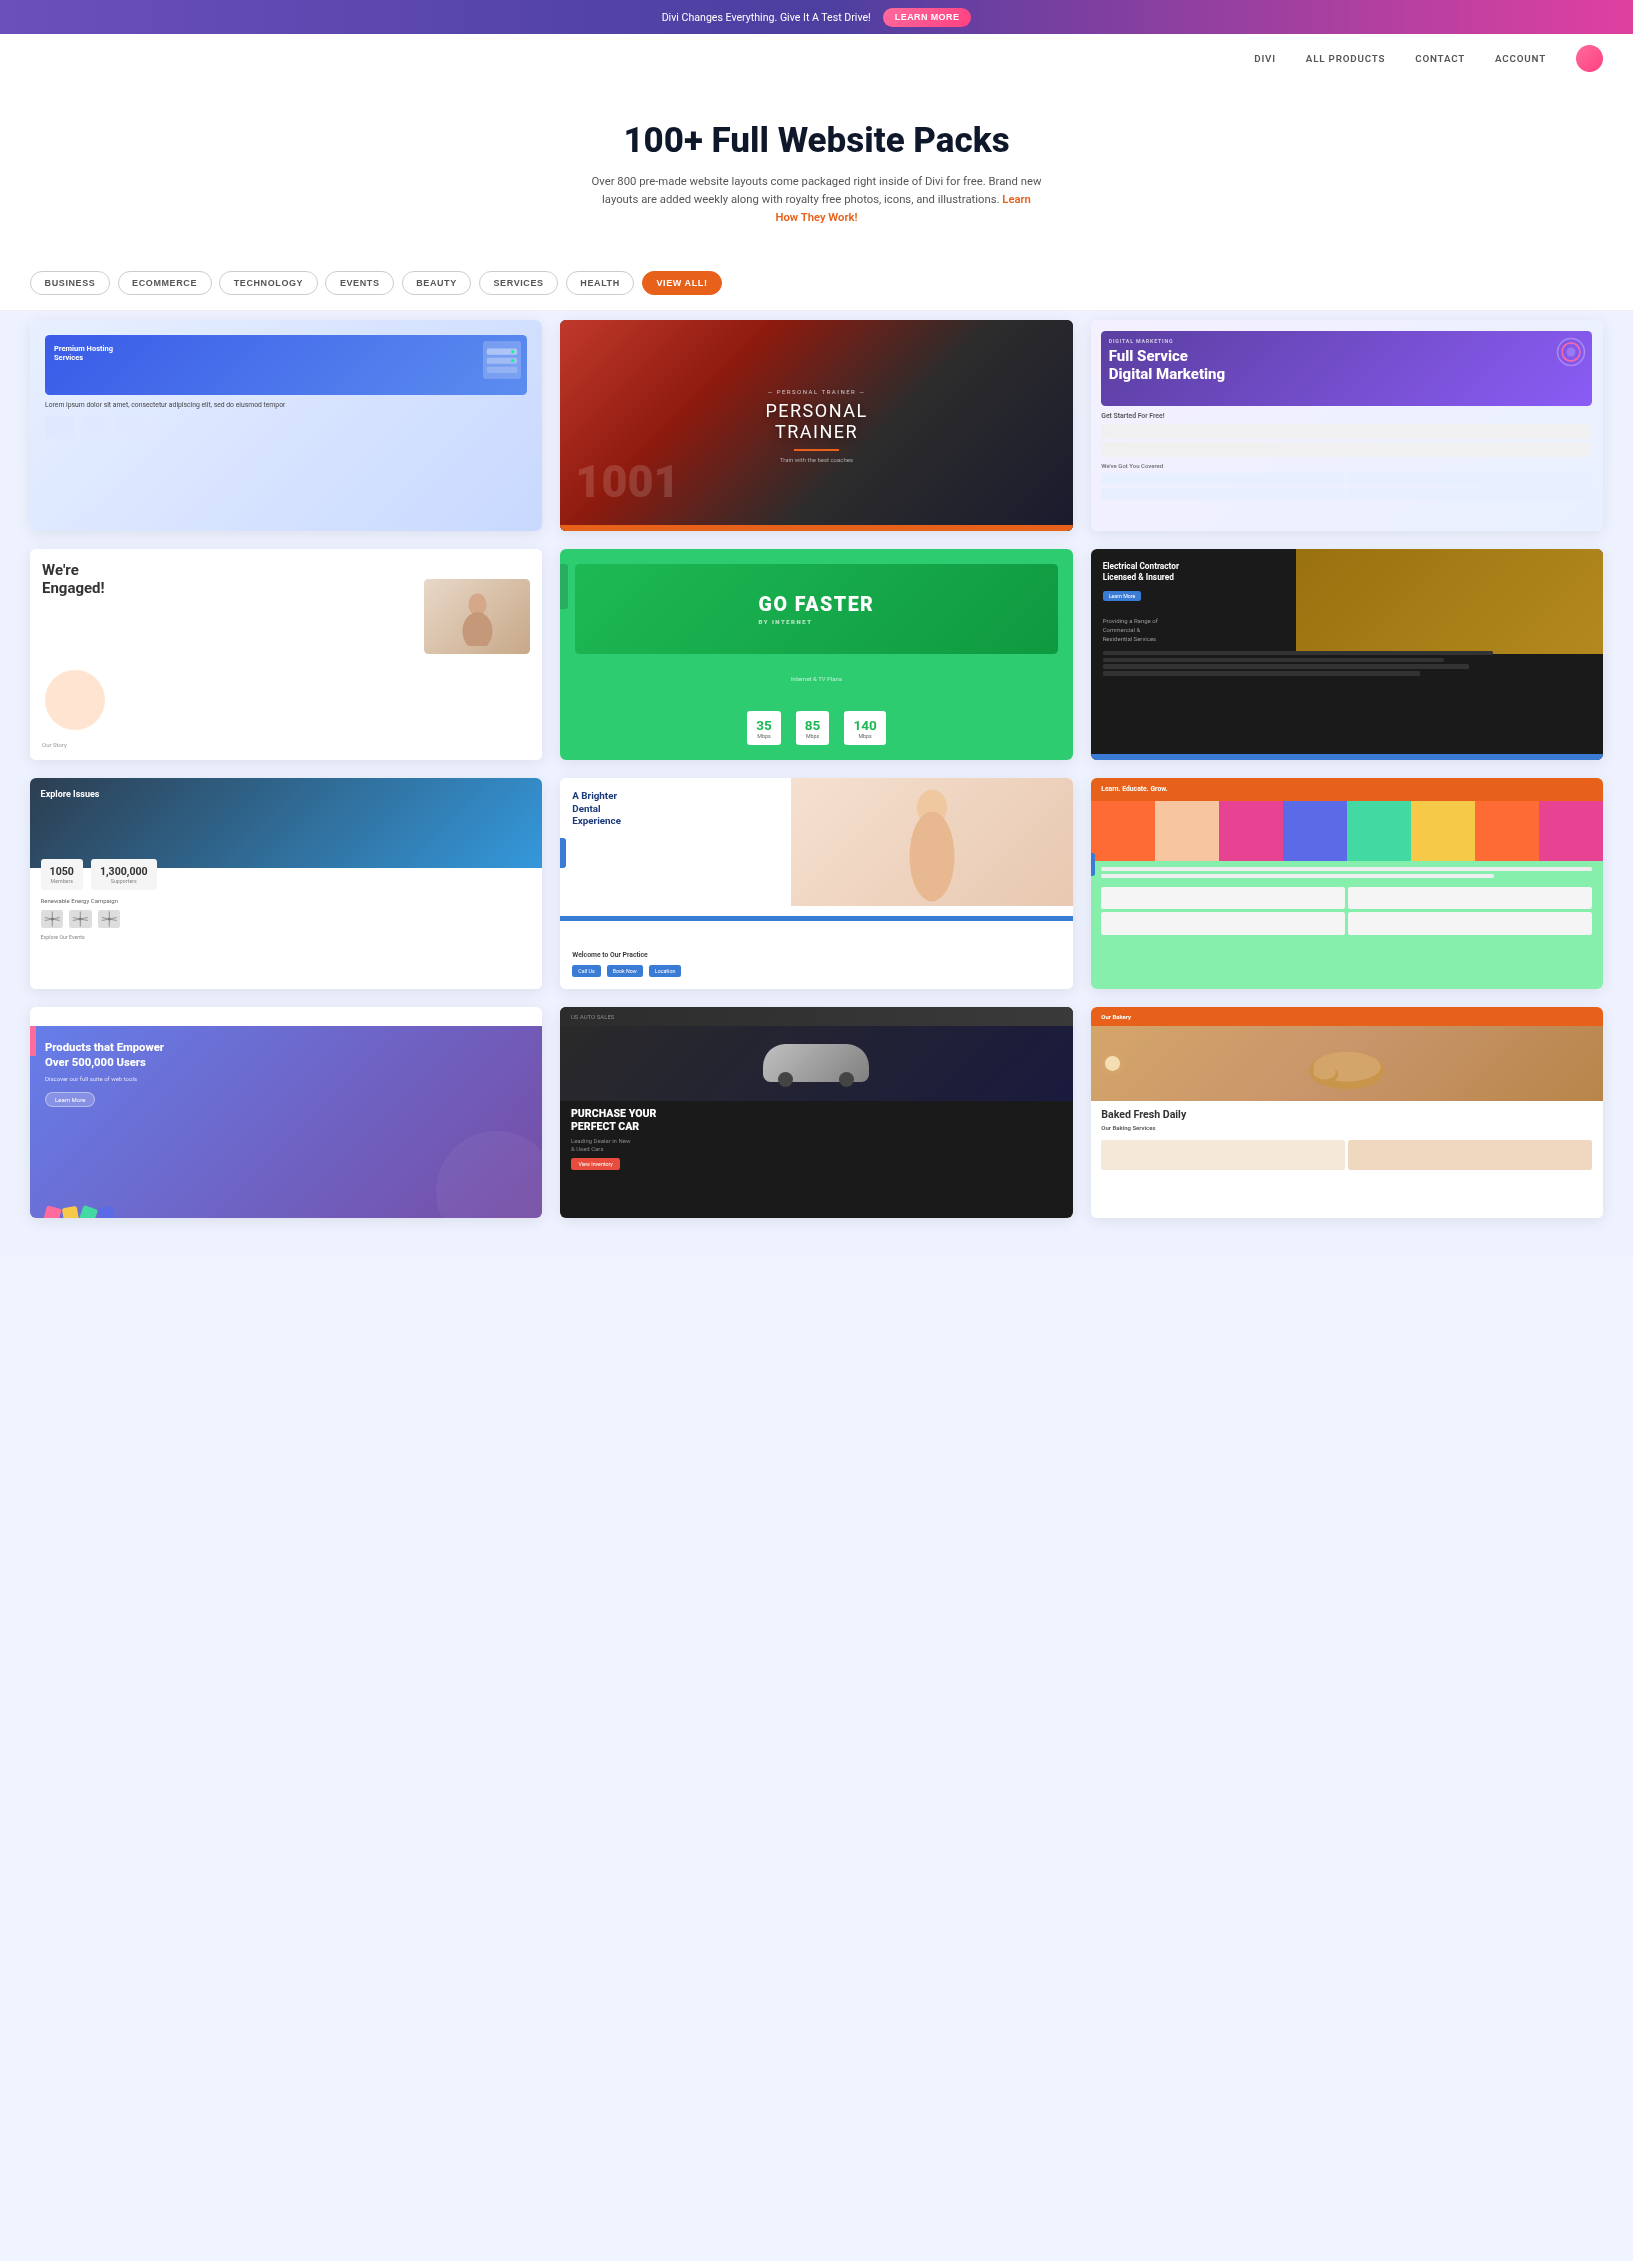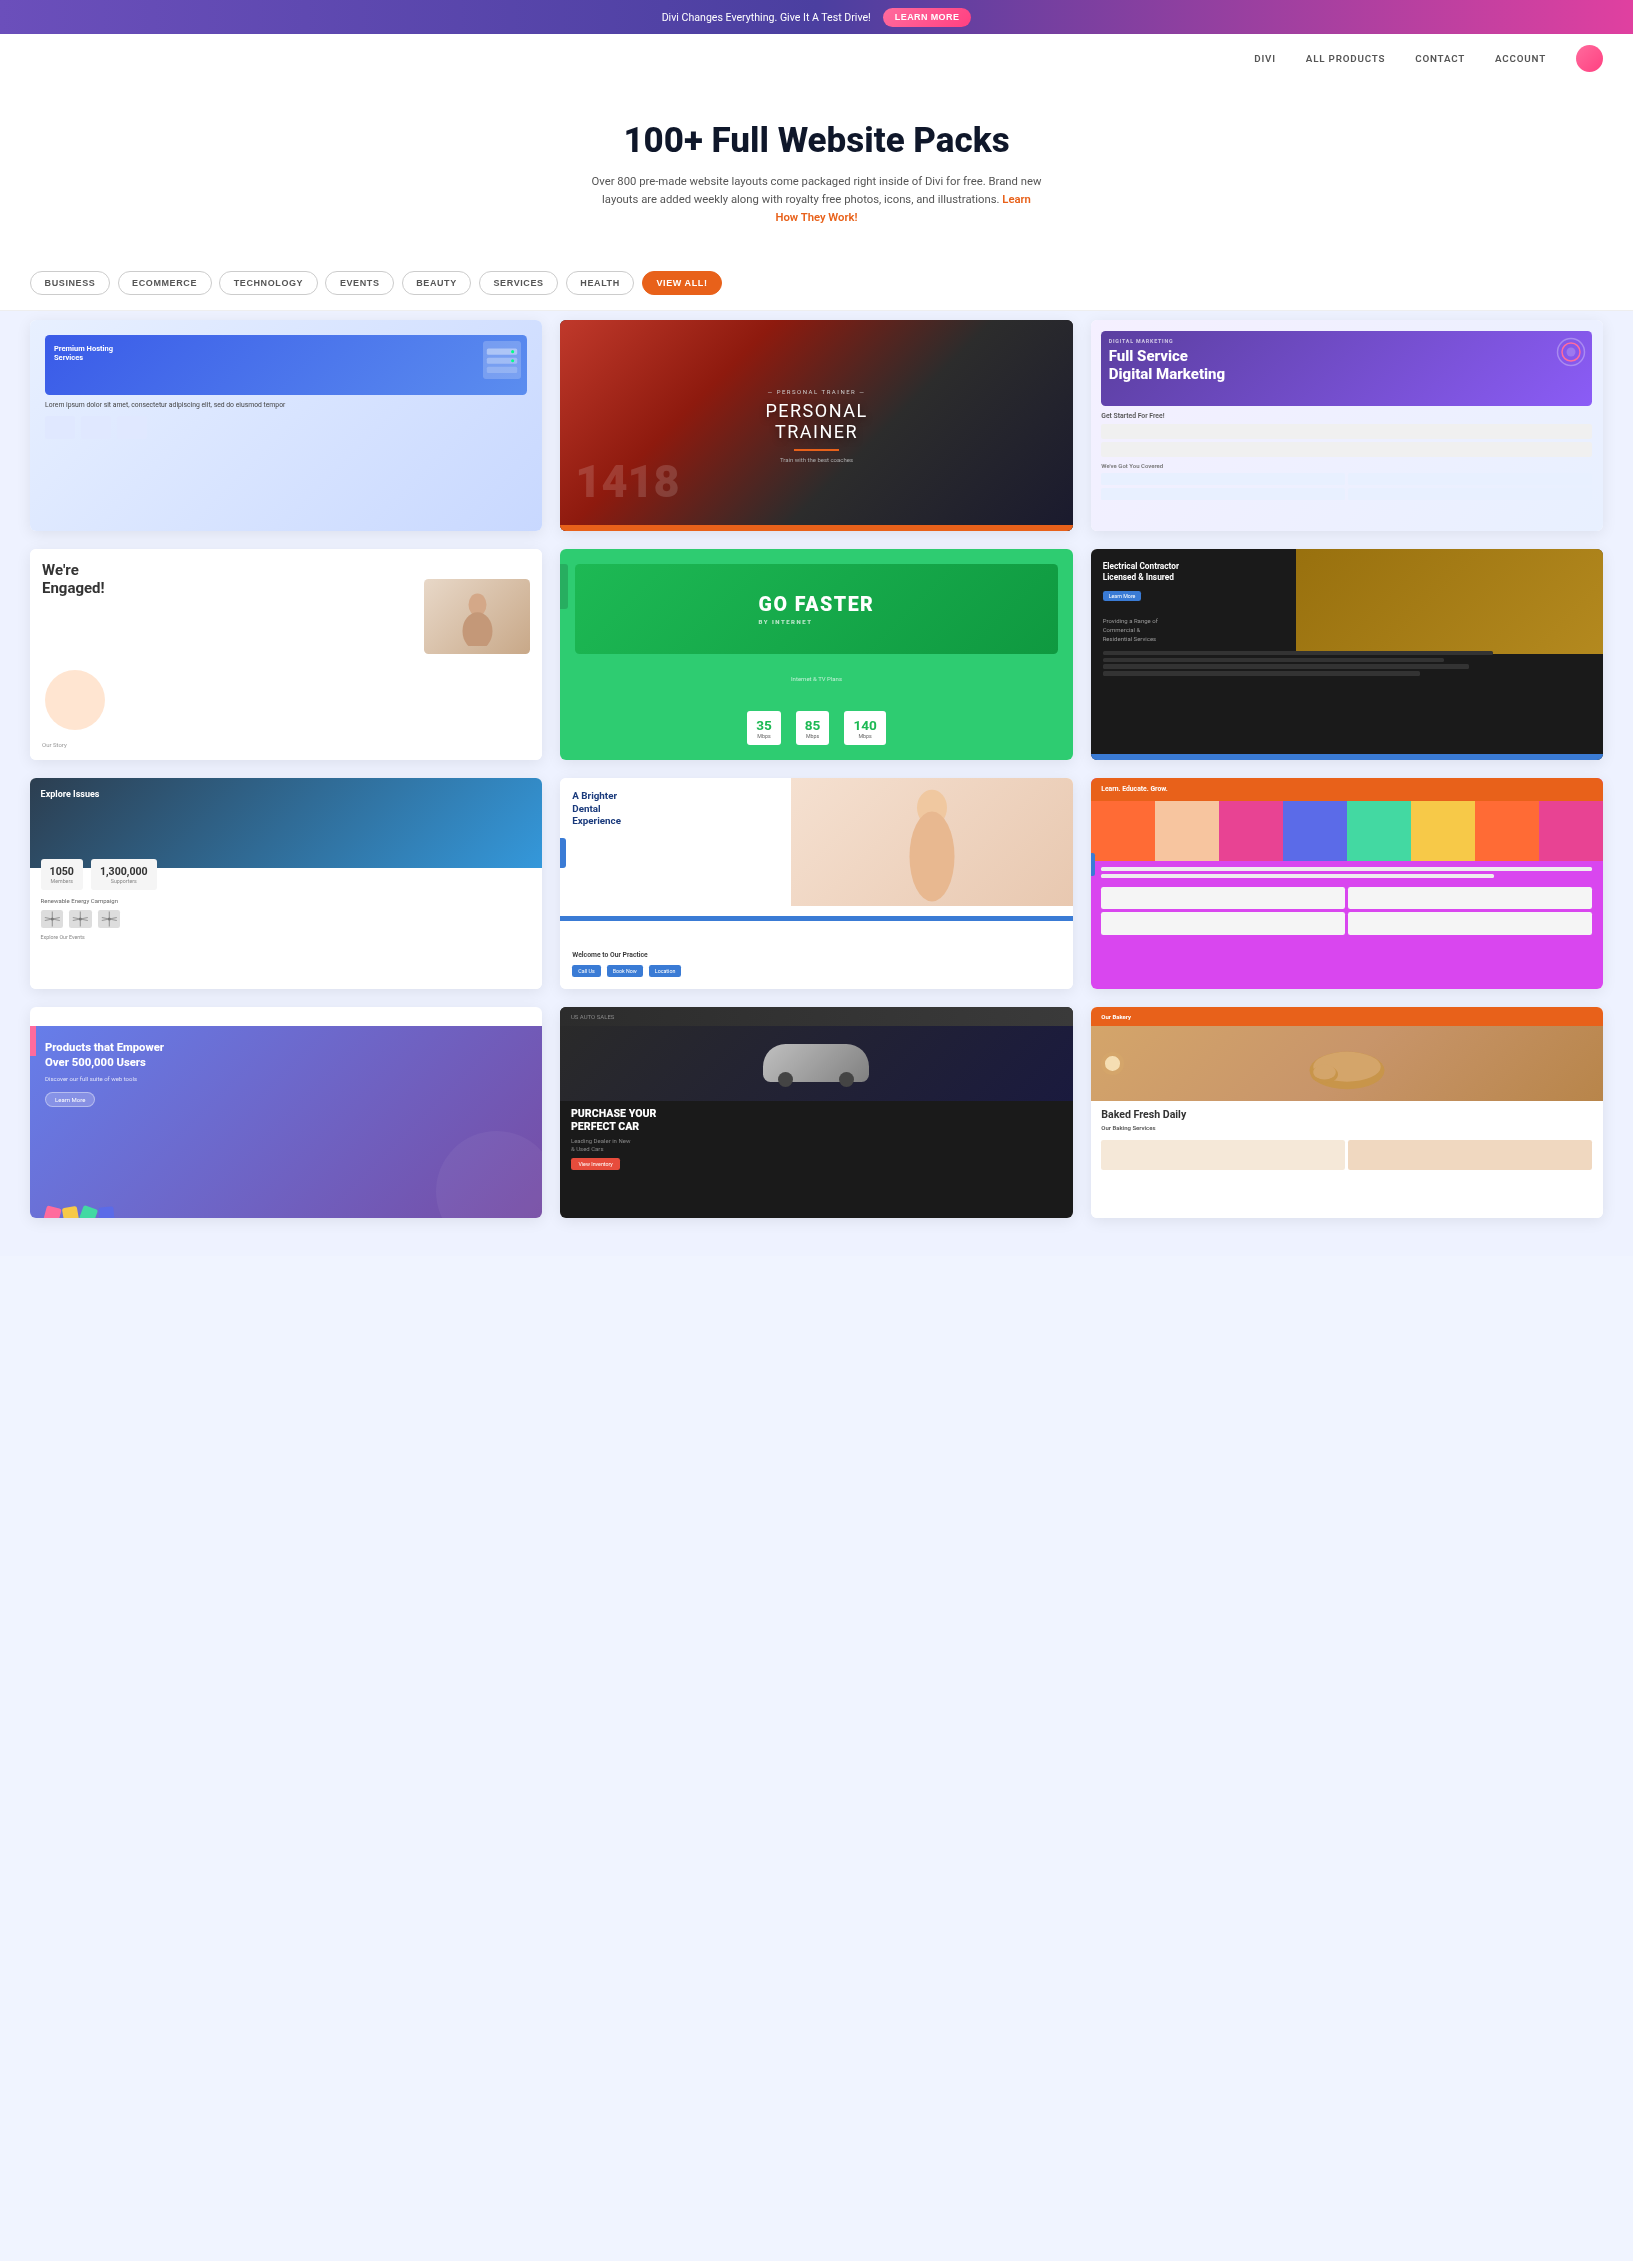--- a/index.html
+++ b/index.html
@@ -512,21 +512,21 @@
       left: -6px;
       top: 60px;
       width: 12px;
       height: 30px;
       background: #3a7bd5;
       border-radius: 0 3px 3px 0;
     }
 
     
     .card-education {
-      background: #d946ef;
+      background: #86efac;
       width: 100%;
       height: 100%;
       position: relative;
       overflow: hidden;
     }
     .card-education .edu-header {
       background: #e8611a;
       padding: 7.5px 10.6px;
       color: white;
       font-size: 6.8px;
@@ -797,21 +797,21 @@
             </div>
           </div>
         </div>
       </div>
     </div>
 
     <div class="card">
       <div class="card-inner">
         <div class="card-trainer">
           <div class="trainer-bg"></div>
-          <div class="trainer-num">1418</div>
+          <div class="trainer-num">1001</div>
           <div class="trainer-text">
             <div style="font-size:6px; color:#ccc; text-transform:uppercase; letter-spacing:1.5px; margin-bottom:4.5px;">— PERSONAL TRAINER —</div>
             <h2 style="font-size:18px; text-shadow:0 1.5px 6px rgba(0,0,0,0.5);">PERSONAL<br>TRAINER</h2>
             <div style="margin-top:6px; width:45px; height:2.3px; background:#e8611a; margin:6px auto 0;"></div>
             <div class="sub" style="margin-top:4.5px; font-size:6px; color:#aaa;">Train with the best coaches</div>
           </div>
           <div class="orange-bar"></div>
         </div>
       </div>
     </div>

